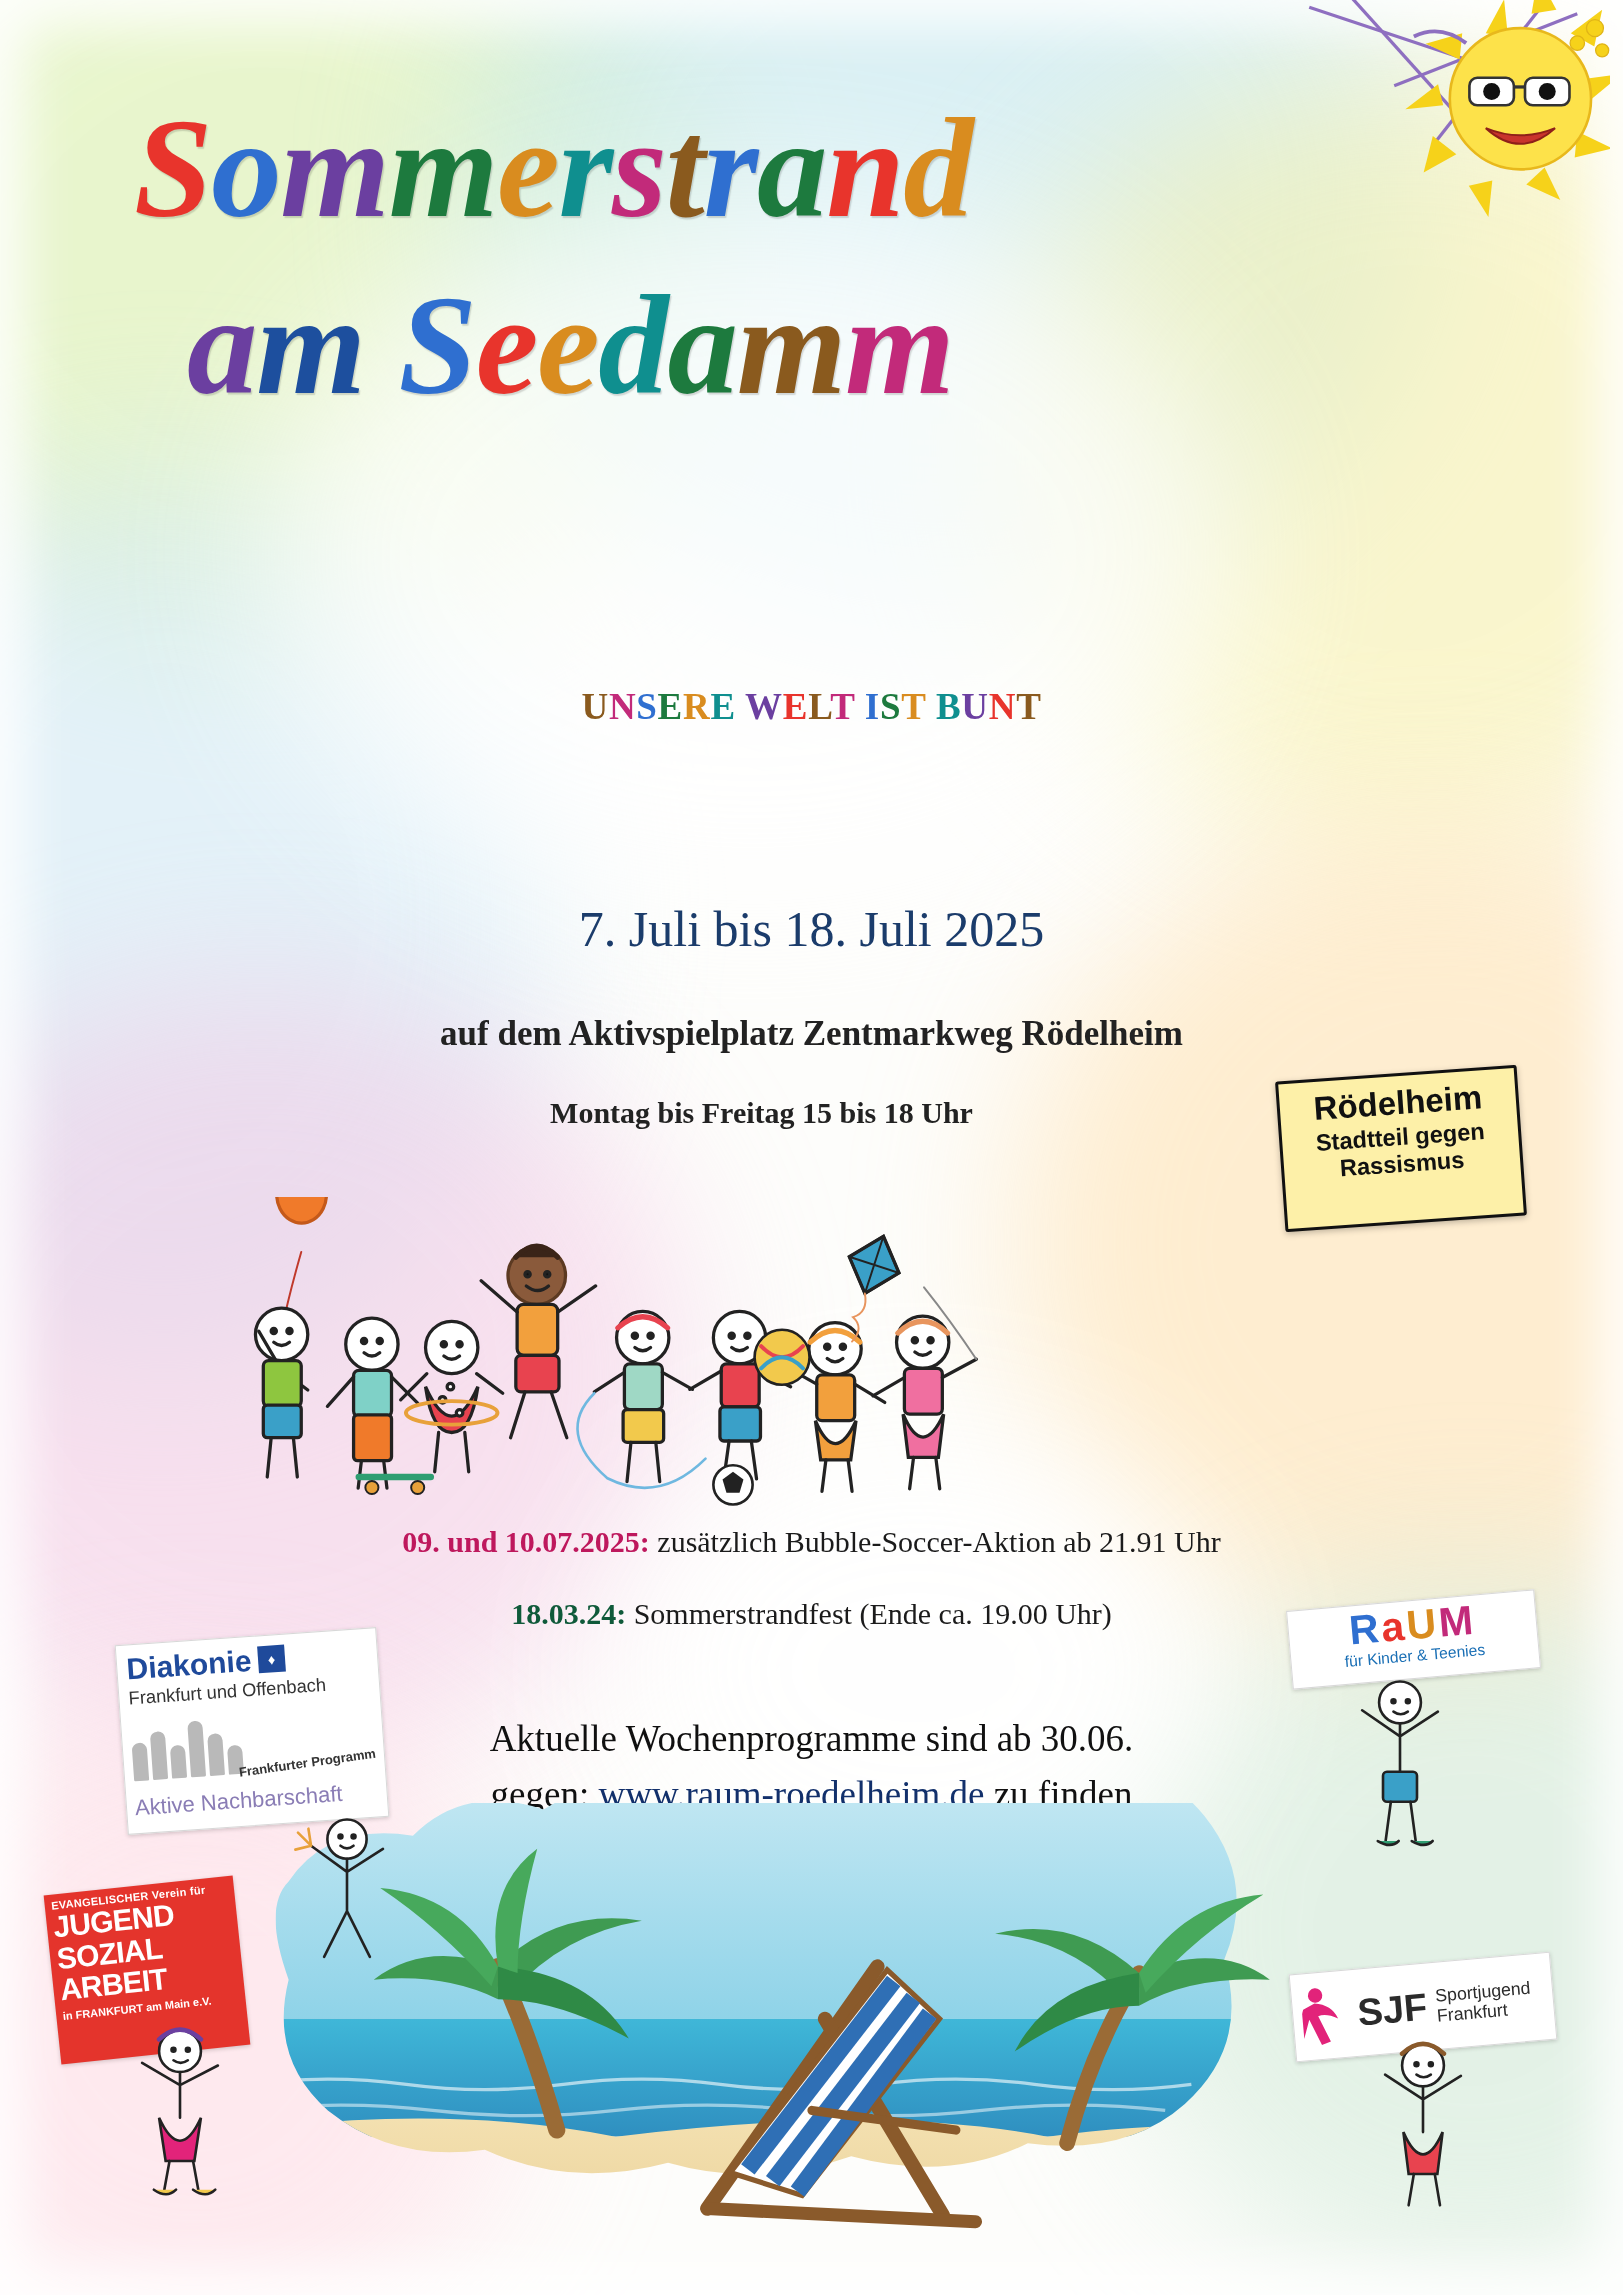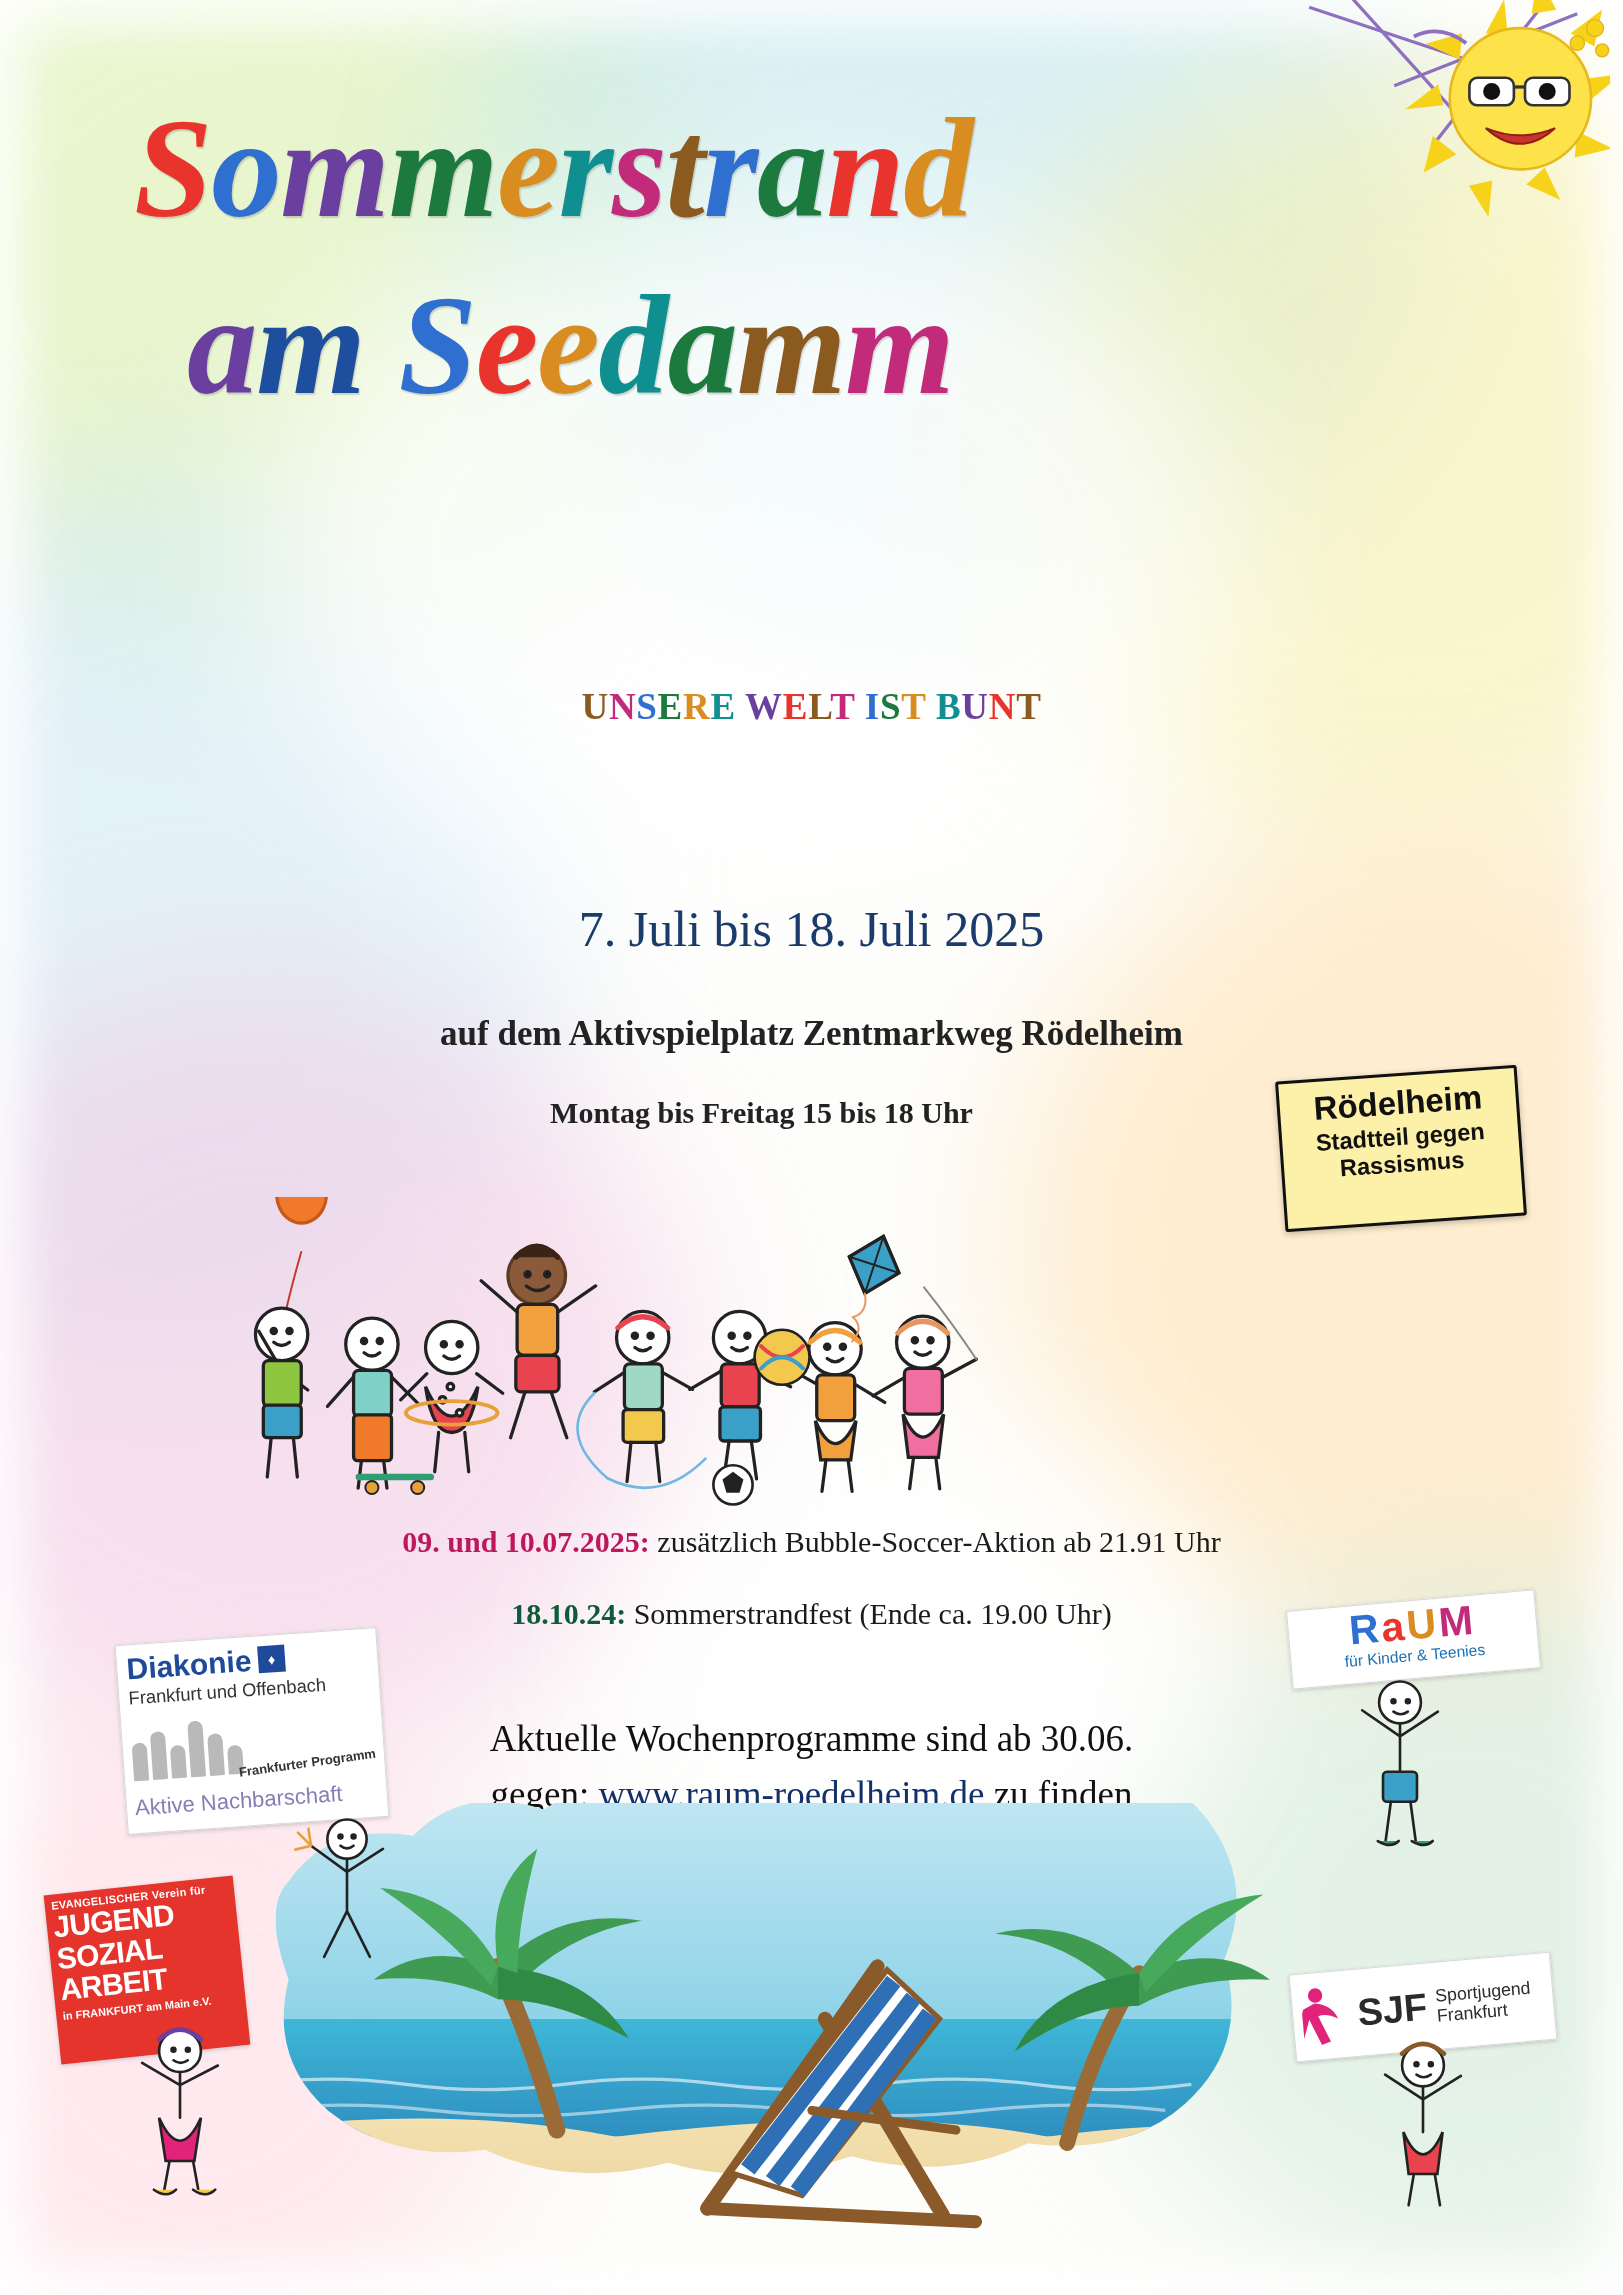--- a/index.html
+++ b/index.html
@@ -455,21 +455,21 @@
       </g>
     </svg>
   </div>
 
   <div class="line-bubble">
     <span class="hl">09. und 10.07.2025:</span>
     <span>zusätzlich Bubble-Soccer-Aktion  ab 21.91 Uhr</span>
   </div>
 
   <div class="line-fest">
-    <span class="hl">18.10.24:</span>
+    <span class="hl">18.03.24:</span>
     <span>Sommerstrandfest (Ende ca. 19.00 Uhr)</span>
   </div>
 
   <div class="line-prog">
     <span>Aktuelle Wochenprogramme  sind ab 30.06.</span><br>
     <span>gegen: </span><a href="#">www.raum-roedelheim.de</a><span> zu finden</span>
   </div>
 
   <div class="beach">
     <svg viewBox="0 0 1740 720" width="1139" height="471">

